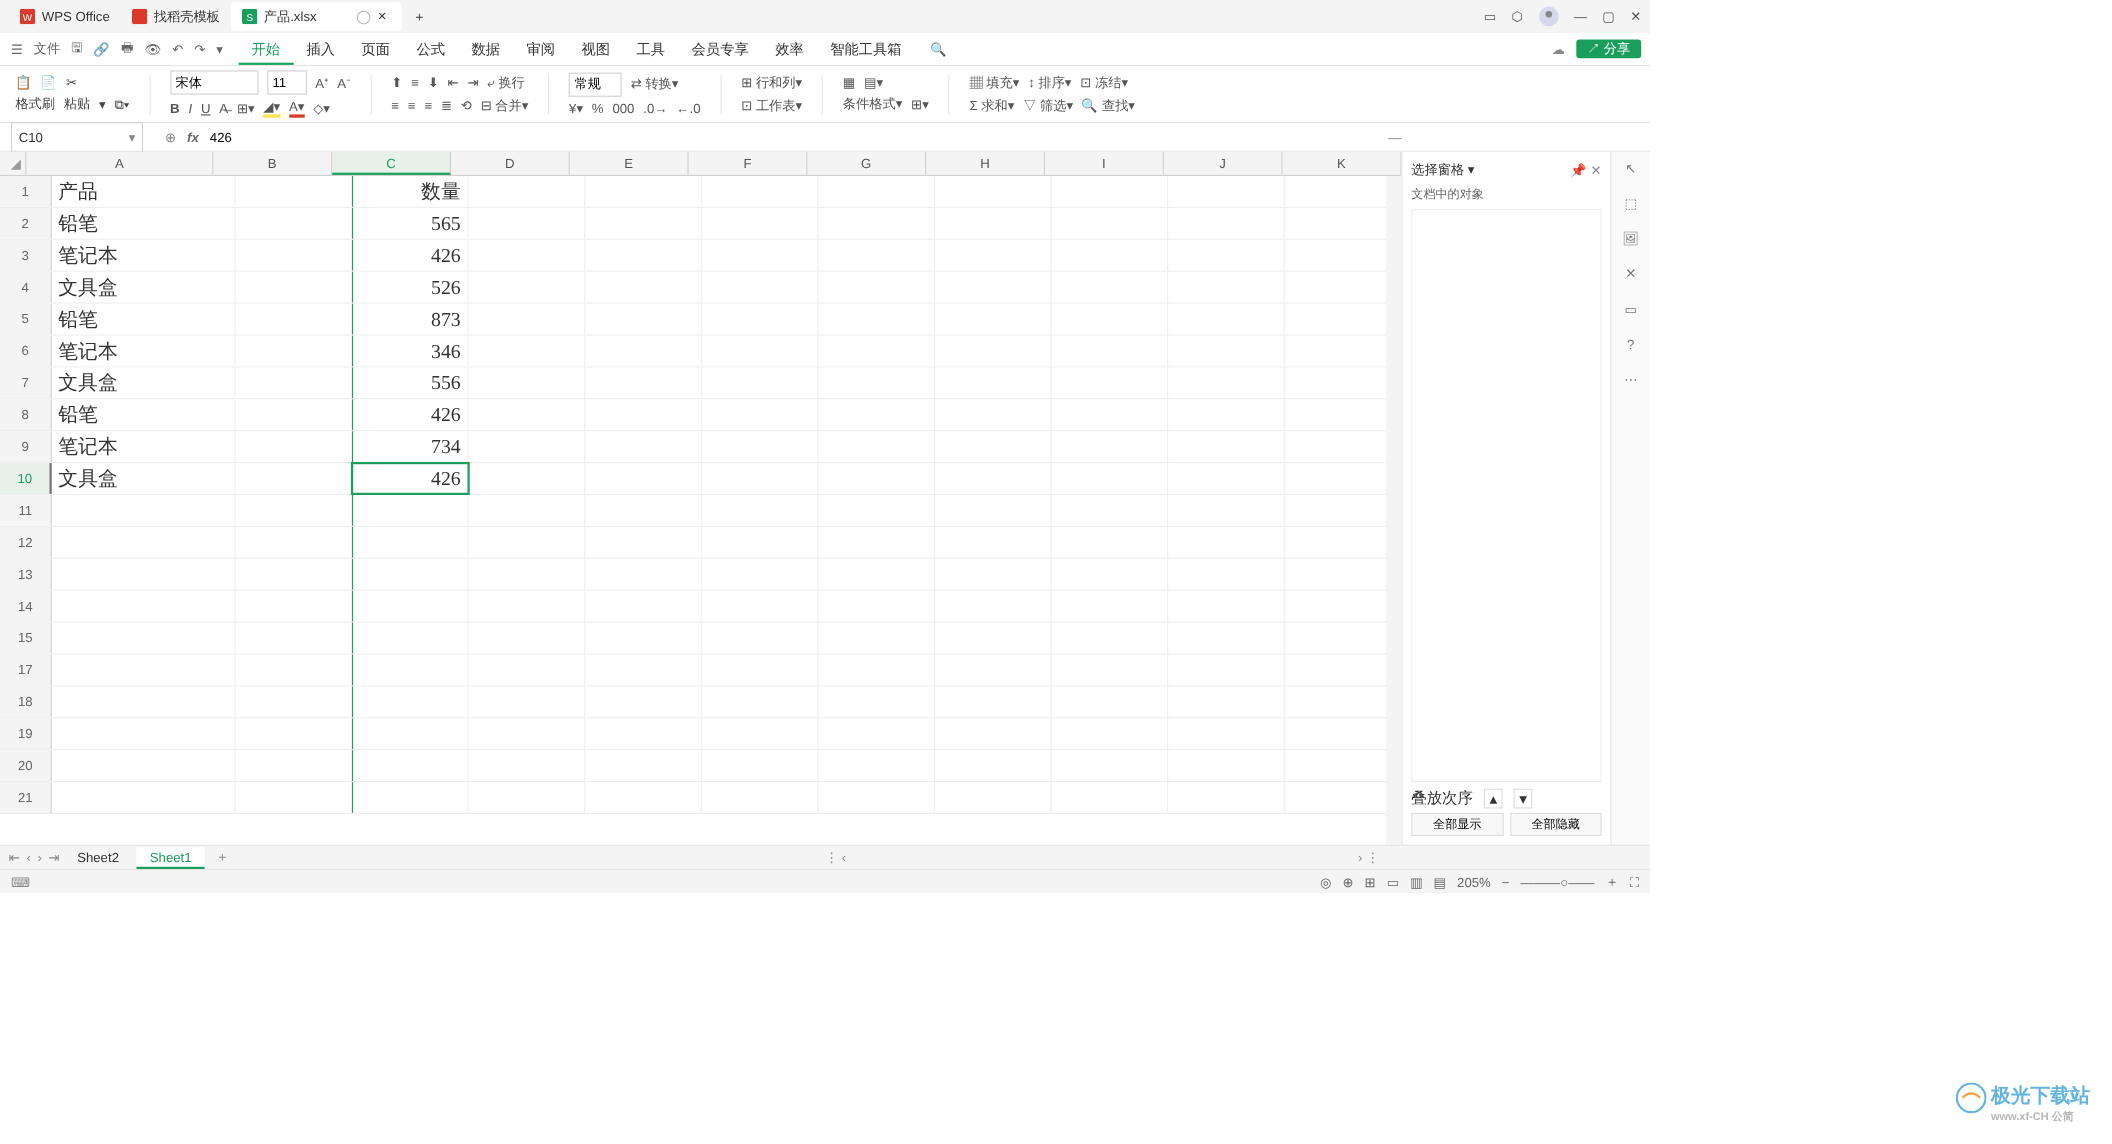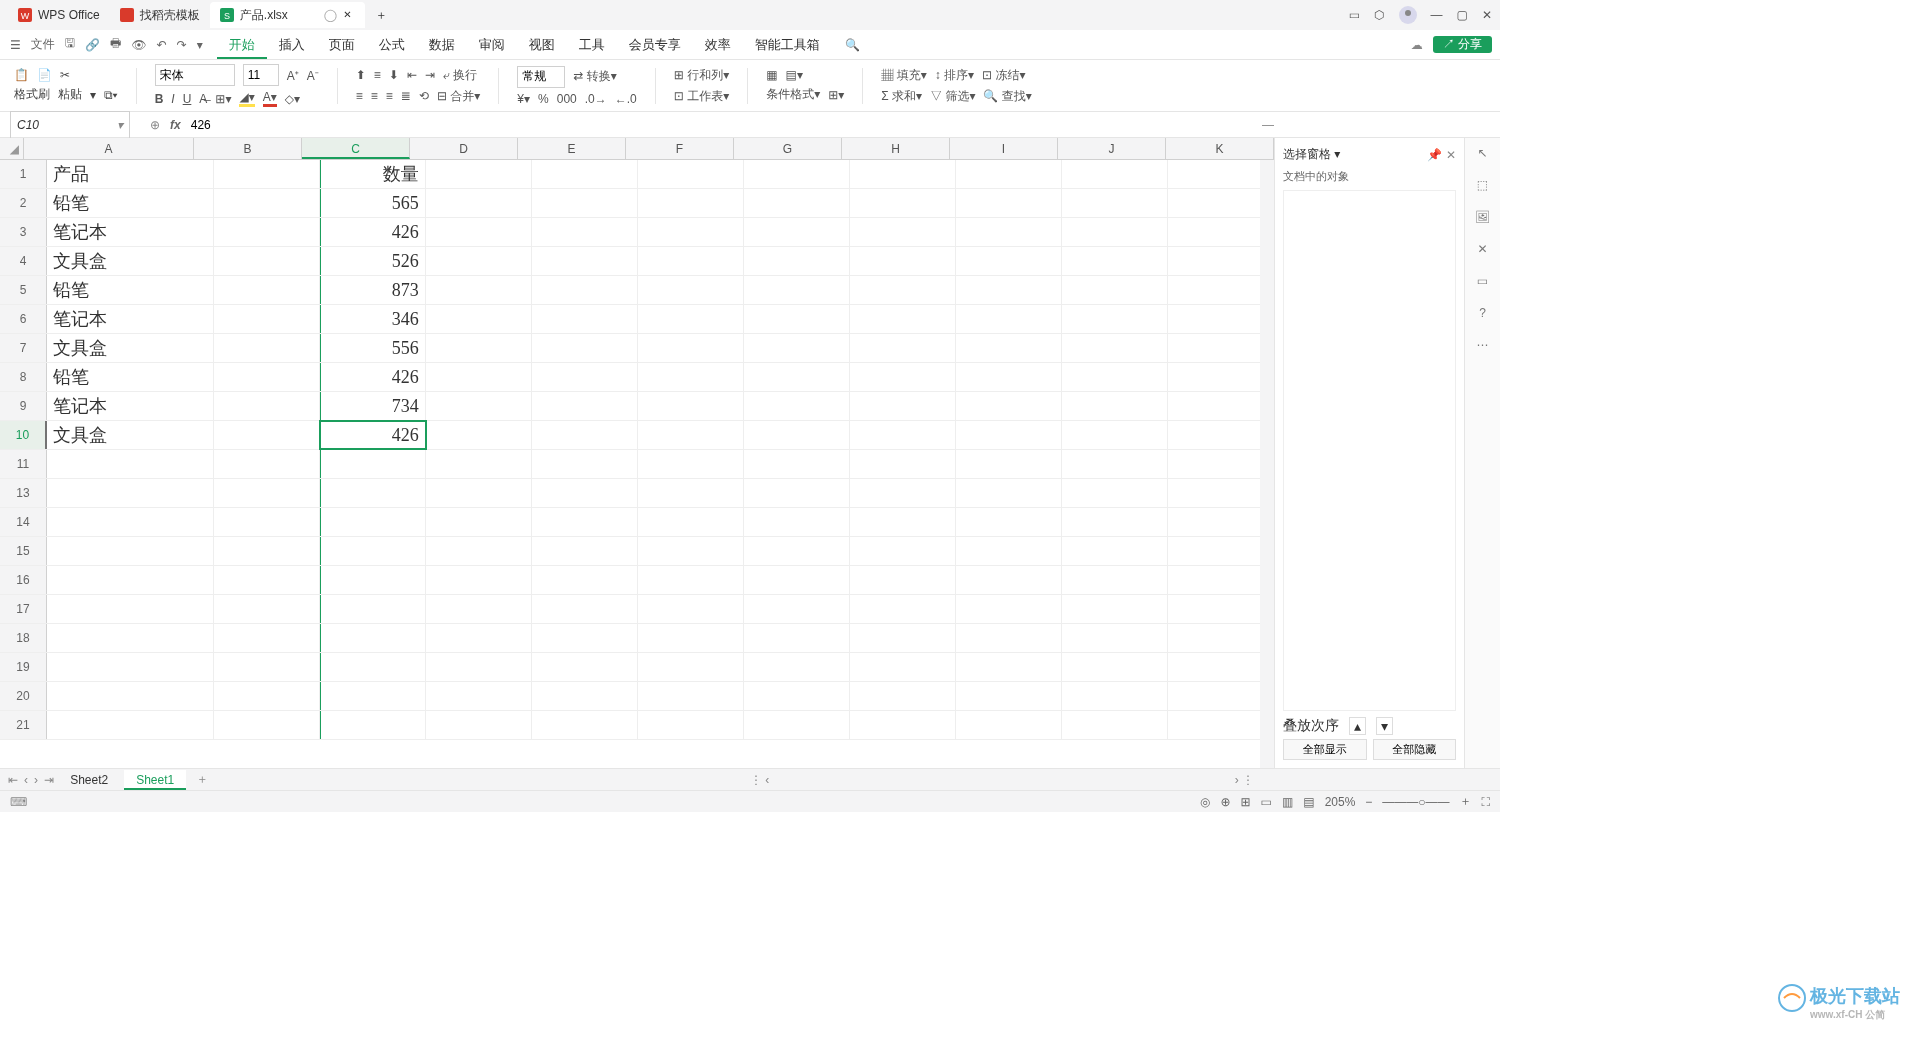--- a/index.html
+++ b/index.html
@@ -23,21 +23,21 @@
 .rgrp { display: flex; flex-direction: column; gap: 4px; }
 .rgrp .row { display: flex; gap: 8px; align-items: center; font-size: 12px; color: #444; }
 .rgrp .row span { cursor: pointer; white-space: nowrap; }
 .divider { width: 1px; height: 36px; background: #e5e5e5; }
 .font-sel { border: 1px solid #d0d0d0; height: 22px; padding: 0 4px; font-size: 12px; }
 .font-name { width: 80px; }
 .font-size { width: 36px; }
 .fmt-btn { cursor: pointer; color: #555; }
 .num-sel { border: 1px solid #d0d0d0; height: 22px; padding: 0 4px; width: 48px; font-size: 12px; }
 .namebox-bar { height: 26px; background: #fff; display: flex; align-items: center; border-bottom: 1px solid #e5e5e5; }
-.namebox { width: 120px; height: 28px; border: 1px solid #d0d0d0; margin-left: 10px; padding: 0 6px; display: flex; align-items: center; justify-content: space-between; font-style: italic; }
+.namebox { width: 120px; height: 28px; border: 1px solid #d0d0d0; margin-left: 10px; padding: 0 6px; display: flex; align-items: center; justify-content: space-between; }
 .fx-area { display: flex; align-items: center; gap: 10px; margin-left: 20px; flex: 1; }
 .fx-input { border: none; outline: none; font-size: 12px; flex: 1; }
 .main { display: flex; height: calc(100% - 30px - 30px - 52px - 26px - 22px - 22px); }
 .grid-area { flex: 1; overflow: hidden; position: relative; }
 .colhdr { display: flex; height: 22px; background: #f4f4f5; border-bottom: 1px solid #d0d0d0; }
 .rowlabel-corner { width: 48px; border-right: 1px solid #d0d0d0; display:flex;align-items:center;justify-content:flex-end;padding-right:4px;color:#999; }
 .colcell { border-right: 1px solid #d0d0d0; text-align: center; line-height: 22px; color: #555; }
 .colcell.letter { width: 108px; }
 .colcell.sel { background: #e8f0ea; color: #1a9e5c; border-bottom: 2px solid #1a9e5c; }
 .rows { overflow: hidden; }
@@ -424,20 +424,34 @@
           <div class="cell"></div>
           <div class="cell"></div>
           <div class="cell"></div>
           <div class="cell"></div>
           <div class="cell"></div>
           <div class="cell"></div>
           <div class="cell"></div>
           <div class="cell"></div>
         </div>
         <div class="row-line">
+          <div class="rowhdr">12</div>
+          <div class="cell colA" style="width: 170px;"></div>
+          <div class="cell"></div>
+          <div class="cell colC col-sel-line"></div>
+          <div class="cell"></div>
+          <div class="cell"></div>
+          <div class="cell"></div>
+          <div class="cell"></div>
+          <div class="cell"></div>
+          <div class="cell"></div>
+          <div class="cell"></div>
+          <div class="cell"></div>
+        </div>
+        <div class="row-line">
           <div class="rowhdr">13</div>
           <div class="cell colA" style="width: 170px;"></div>
           <div class="cell"></div>
           <div class="cell colC col-sel-line"></div>
           <div class="cell"></div>
           <div class="cell"></div>
           <div class="cell"></div>
           <div class="cell"></div>
           <div class="cell"></div>
           <div class="cell"></div>
@@ -453,34 +467,20 @@
           <div class="cell"></div>
           <div class="cell"></div>
           <div class="cell"></div>
           <div class="cell"></div>
           <div class="cell"></div>
           <div class="cell"></div>
           <div class="cell"></div>
         </div>
         <div class="row-line">
           <div class="rowhdr">15</div>
-          <div class="cell colA" style="width: 170px;"></div>
-          <div class="cell"></div>
-          <div class="cell colC col-sel-line"></div>
-          <div class="cell"></div>
-          <div class="cell"></div>
-          <div class="cell"></div>
-          <div class="cell"></div>
-          <div class="cell"></div>
-          <div class="cell"></div>
-          <div class="cell"></div>
-          <div class="cell"></div>
-        </div>
-        <div class="row-line">
-          <div class="rowhdr">16</div>
           <div class="cell colA" style="width: 170px;"></div>
           <div class="cell"></div>
           <div class="cell colC col-sel-line"></div>
           <div class="cell"></div>
           <div class="cell"></div>
           <div class="cell"></div>
           <div class="cell"></div>
           <div class="cell"></div>
           <div class="cell"></div>
           <div class="cell"></div>

